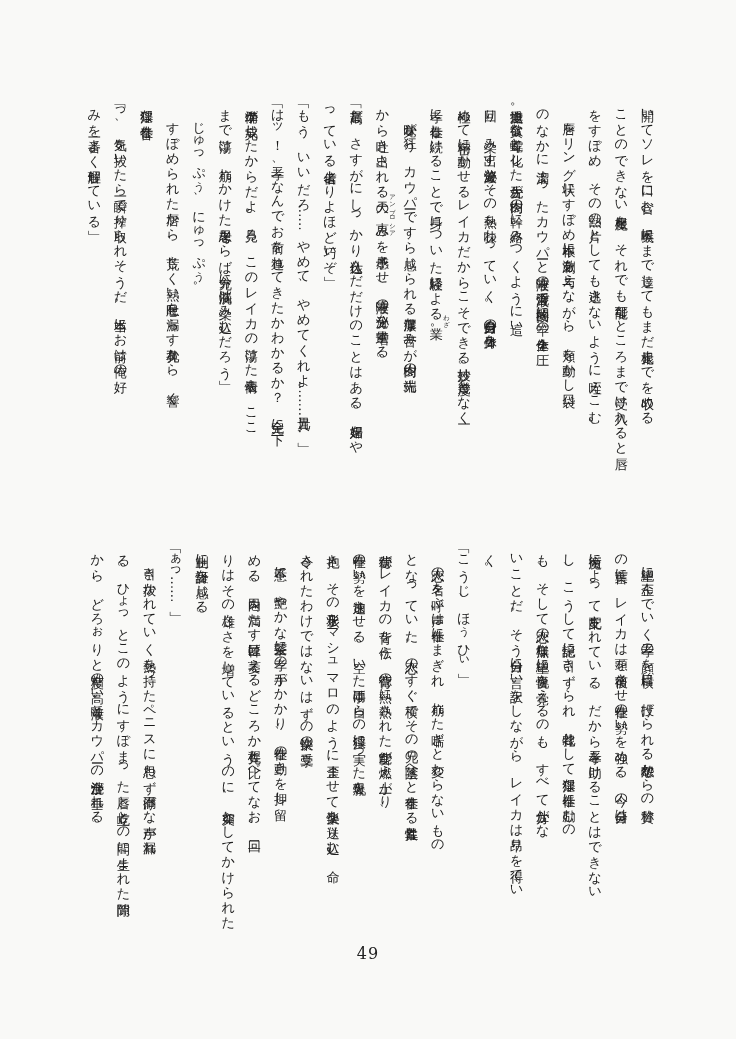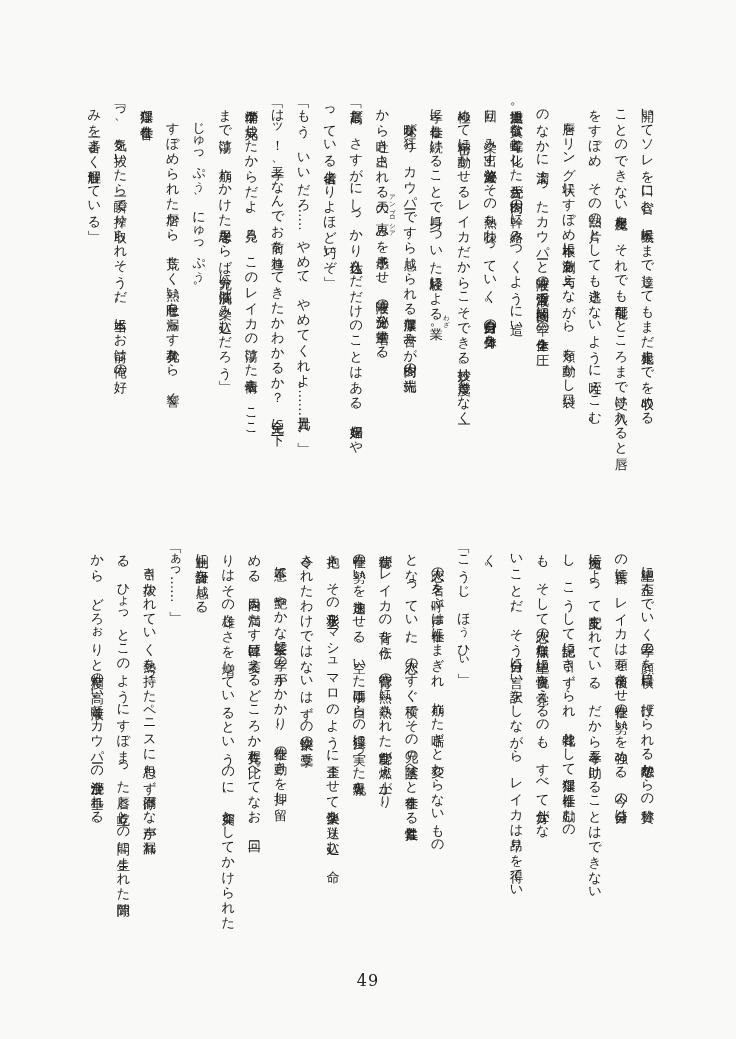--- a/index.html
+++ b/index.html
@@ -39,21 +39,21 @@
   }
   ruby { ruby-position: over; }
   rt {
     font-size: 6.3px;
     letter-spacing: 0;
     line-height: 1;
     color: #2a2a2a;
   }
   .page-number {
     position: absolute;
-    top: 971px;
+    top: 944px;
     left: 0;
     width: 736px;
     text-align: center;
     font-size: 16px;
     letter-spacing: 1px;
     color: #222;
   }
 </style>
 </head>
 <body>

